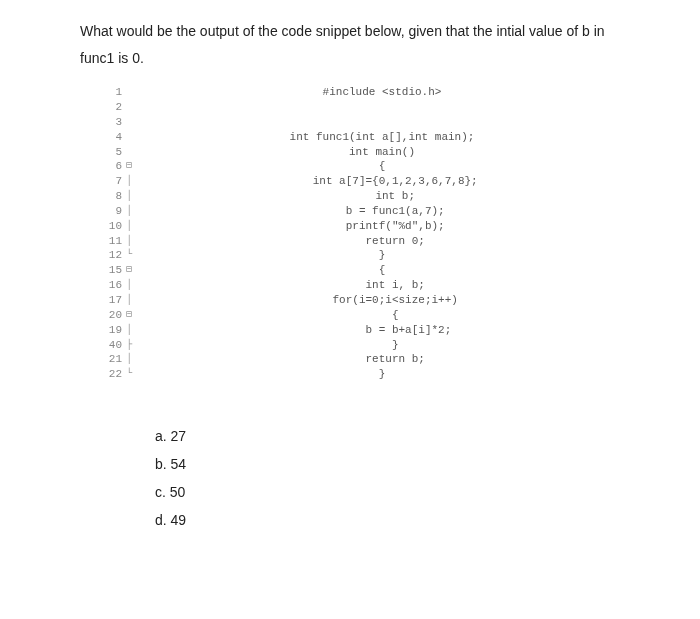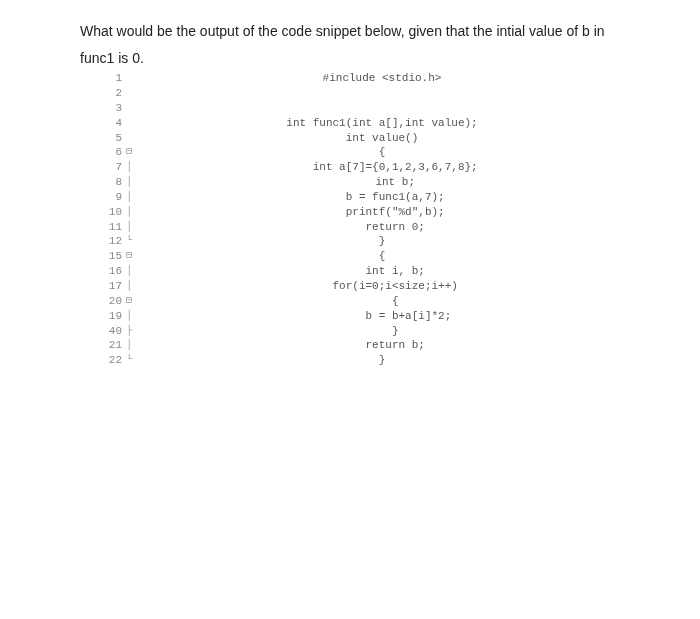--- a/index.html
+++ b/index.html
@@ -9,20 +9,21 @@
     font-family: Arial, Helvetica, sans-serif;
     color: #222;
     width: 700px;
   }
   .page {
     padding: 18px 80px 40px 80px;
   }
   .question {
     font-size: 14px;
     line-height: 1.9;
+    margin-bottom: 14px;
   }
   .code-block {
     margin-left: 20px;
     font-family: Consolas, "Courier New", monospace;
     font-size: 11px;
     line-height: 1.35;
     color: #555;
   }
   .code-row {
     display: flex;
@@ -61,34 +62,40 @@
 
   <div class="question">
     <span>What would be the output of the code snippet below, given that the intial value of b in</span><br>
     <span>func1 is 0.</span>
   </div>
 
   <div class="code-block" id="code-block">
       <div class="code-row"><span class="lineno">1</span><span class="gutter"></span><span class="code">#include &lt;stdio.h&gt;</span></div>
       <div class="code-row"><span class="lineno">2</span><span class="gutter"></span><span class="code"></span></div>
       <div class="code-row"><span class="lineno">3</span><span class="gutter"></span><span class="code"></span></div>
-      <div class="code-row"><span class="lineno">4</span><span class="gutter"></span><span class="code">int func1(int a[],int value);</span></div>
-      <div class="code-row"><span class="lineno">5</span><span class="gutter"></span><span class="code">int value()</span></div>
+      <div class="code-row"><span class="lineno">4</span><span class="gutter"></span><span class="code">int func1(int a[],int main);</span></div>
+      <div class="code-row"><span class="lineno">5</span><span class="gutter"></span><span class="code">int main()</span></div>
       <div class="code-row"><span class="lineno">6</span><span class="gutter">⊟</span><span class="code">{</span></div>
       <div class="code-row"><span class="lineno">7</span><span class="gutter">│</span><span class="code">    int a[7]={0,1,2,3,6,7,8};</span></div>
       <div class="code-row"><span class="lineno">8</span><span class="gutter">│</span><span class="code">    int b;</span></div>
       <div class="code-row"><span class="lineno">9</span><span class="gutter">│</span><span class="code">    b = func1(a,7);</span></div>
       <div class="code-row"><span class="lineno">10</span><span class="gutter">│</span><span class="code">    printf("%d",b);</span></div>
       <div class="code-row"><span class="lineno">11</span><span class="gutter">│</span><span class="code">    return 0;</span></div>
       <div class="code-row"><span class="lineno">12</span><span class="gutter">└</span><span class="code">}</span></div>
       <div class="code-row"><span class="lineno">15</span><span class="gutter">⊟</span><span class="code">{</span></div>
       <div class="code-row"><span class="lineno">16</span><span class="gutter">│</span><span class="code">    int i, b;</span></div>
       <div class="code-row"><span class="lineno">17</span><span class="gutter">│</span><span class="code">    for(i=0;i&lt;size;i++)</span></div>
       <div class="code-row"><span class="lineno">20</span><span class="gutter">⊟</span><span class="code">    {</span></div>
       <div class="code-row"><span class="lineno">19</span><span class="gutter">│</span><span class="code">        b = b+a[i]*2;</span></div>
       <div class="code-row"><span class="lineno">40</span><span class="gutter">├</span><span class="code">    }</span></div>
       <div class="code-row"><span class="lineno">21</span><span class="gutter">│</span><span class="code">    return b;</span></div>
       <div class="code-row"><span class="lineno">22</span><span class="gutter">└</span><span class="code">}</span></div>
       <div class="code-row"><span class="lineno"></span><span class="gutter"></span><span class="code"></span></div>
     </div>
 
+  <div class="options">
+    <div>a. 27</div>
+    <div>b. 54</div>
+    <div>c. 50</div>
+    <div>d. 49</div>
+  </div>
 
 </div>
 
 </body></html>

